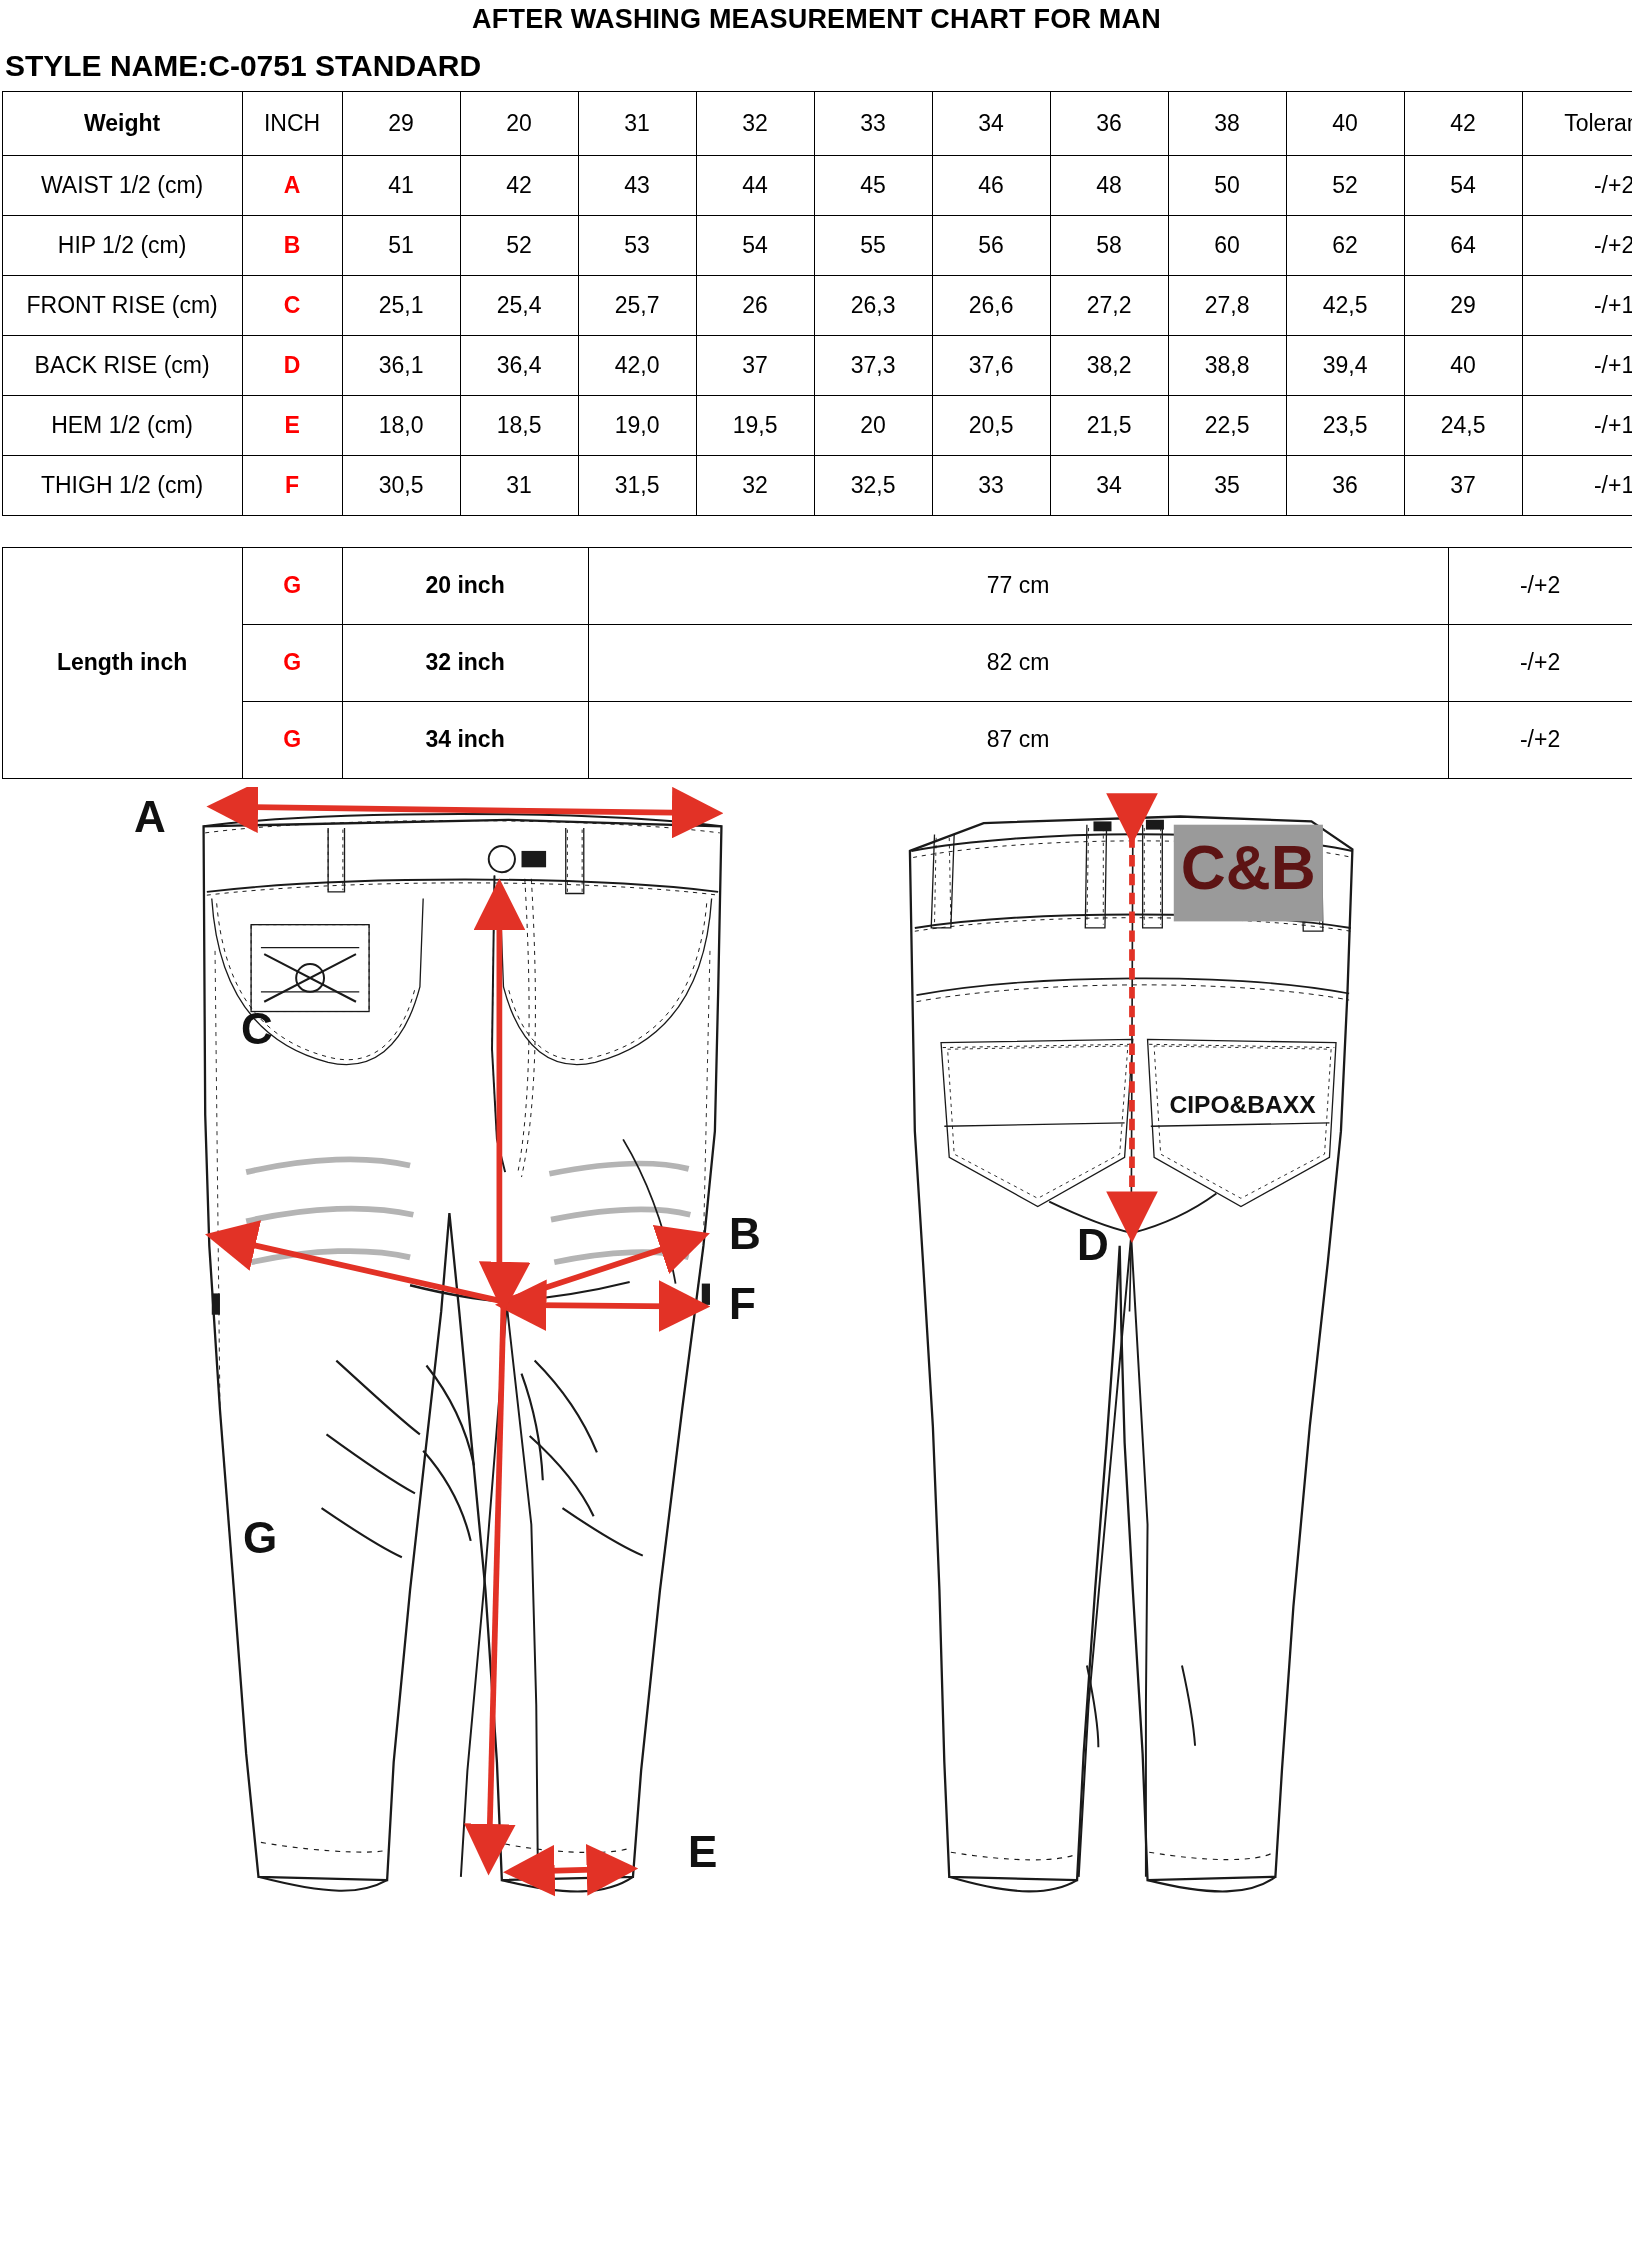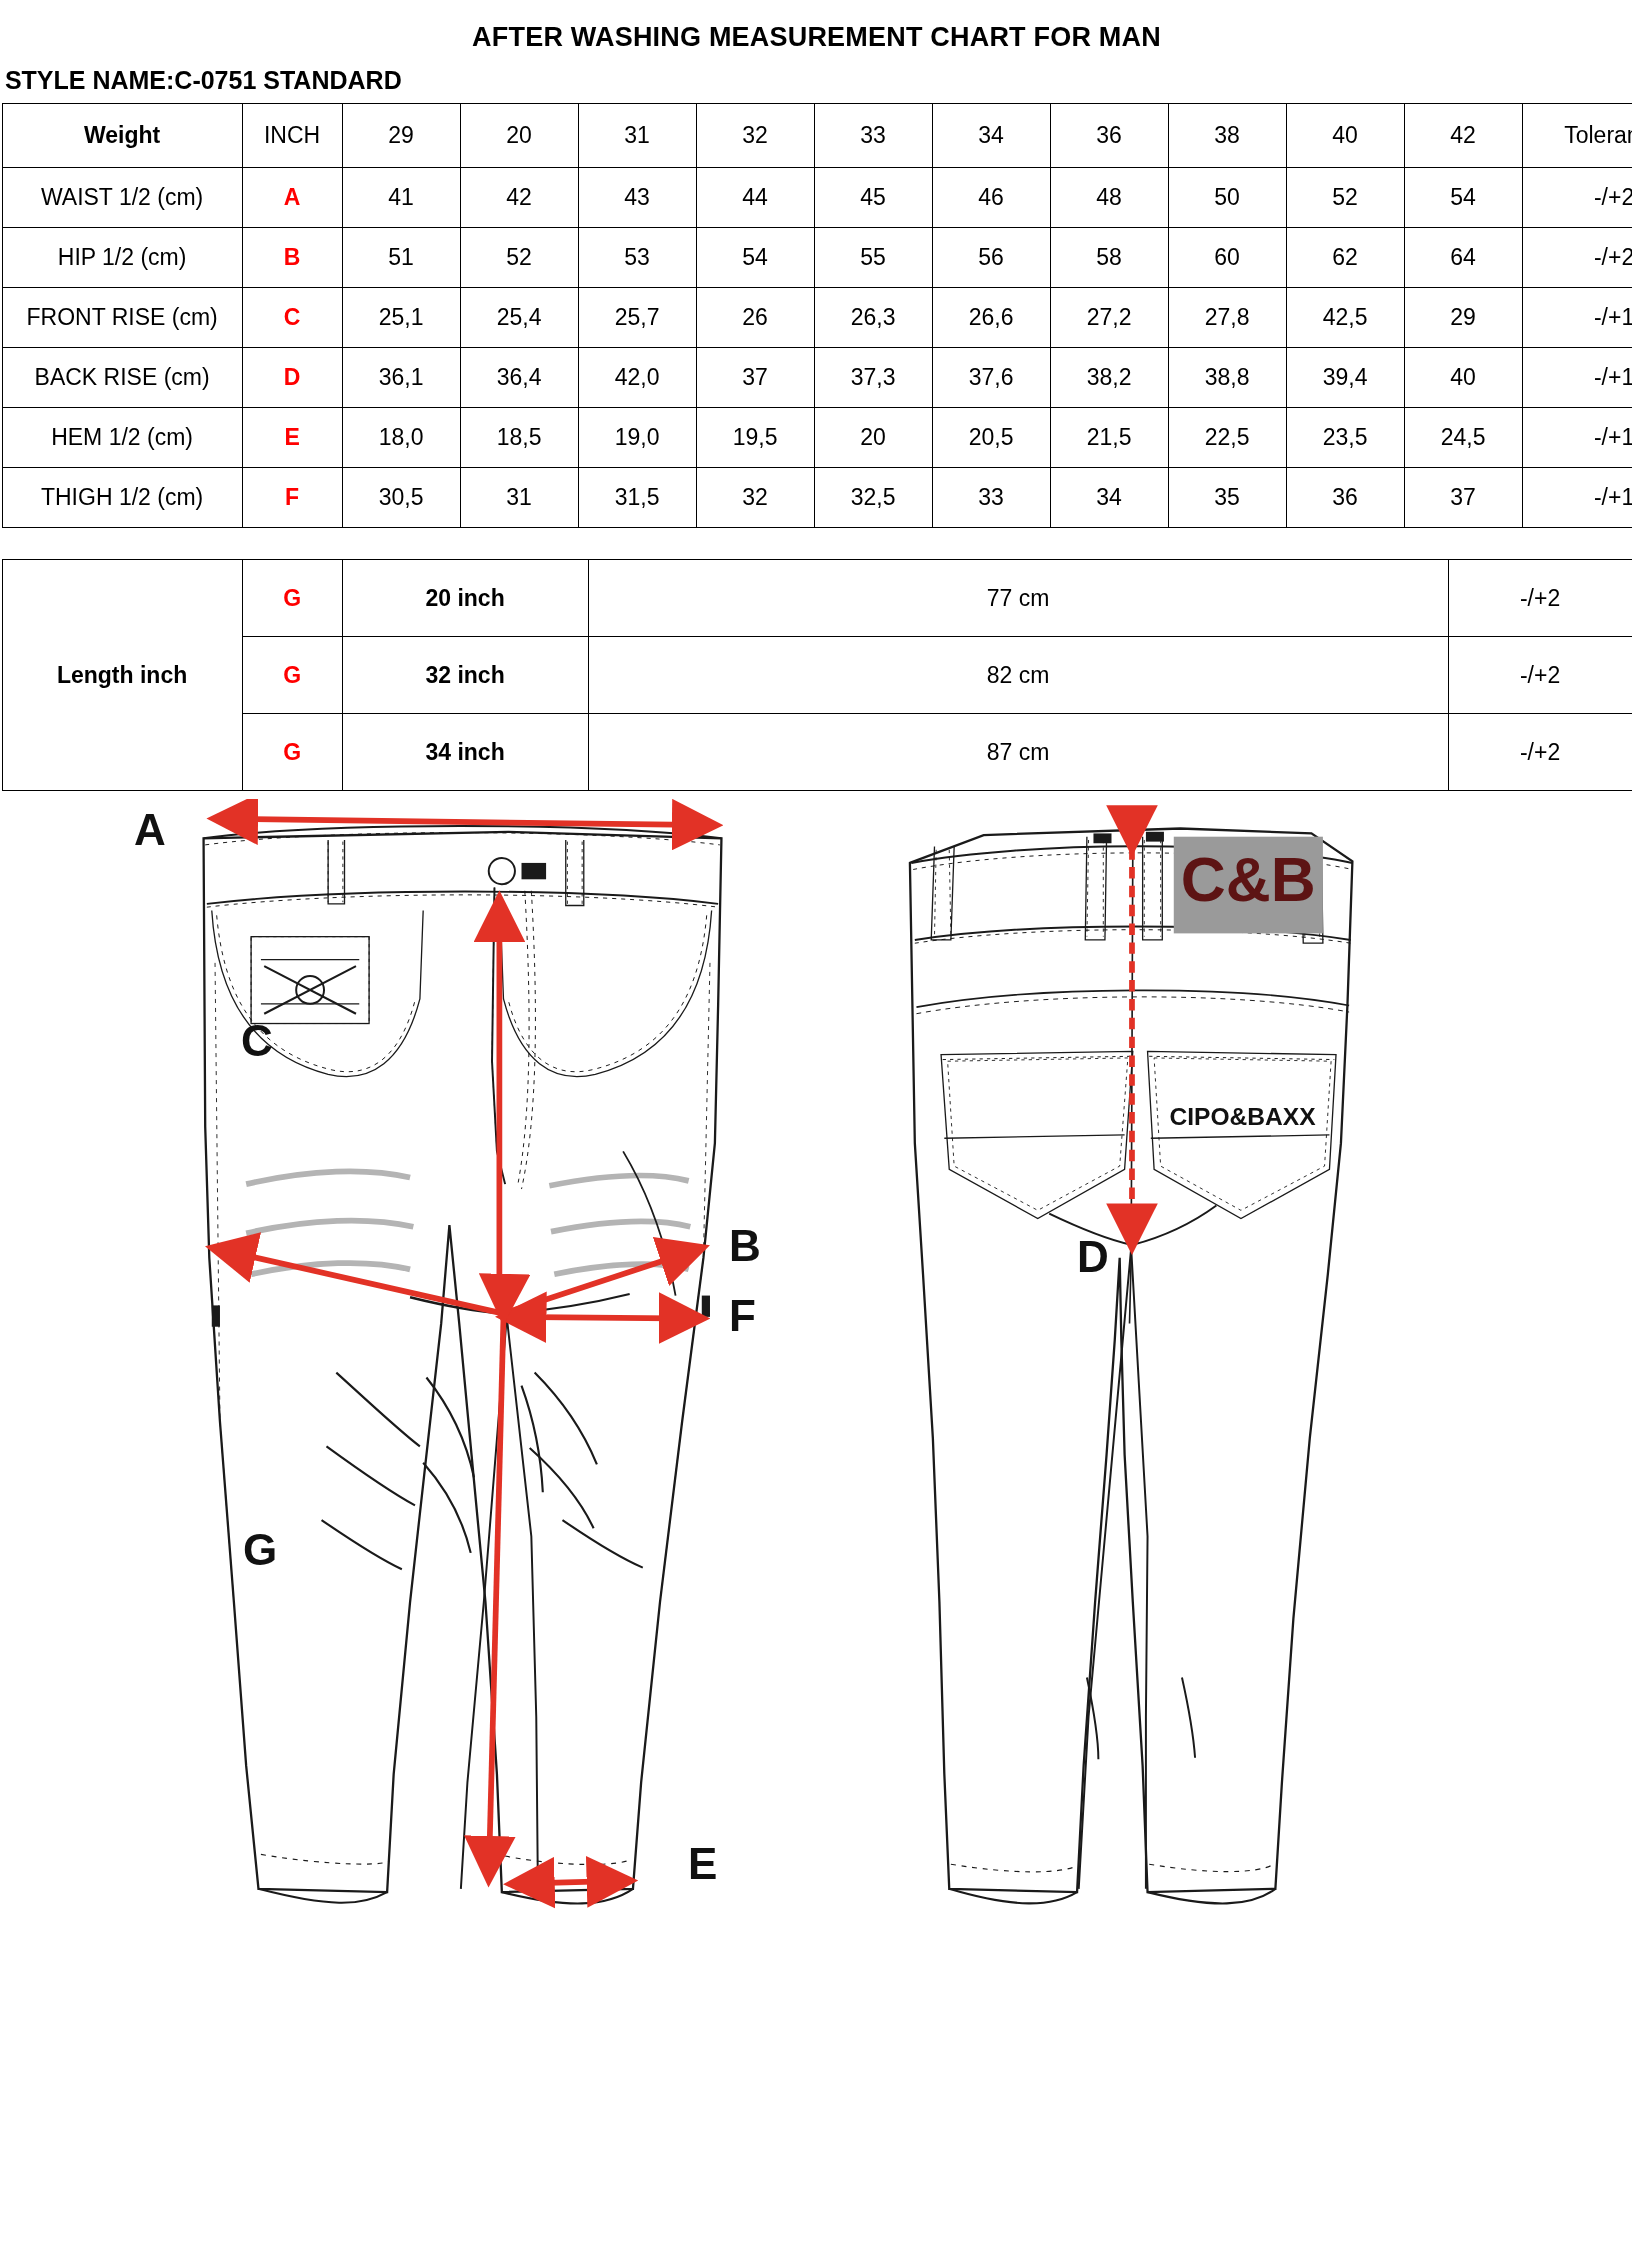--- a/index.html
+++ b/index.html
@@ -16,25 +16,25 @@
     position: relative;
     overflow: hidden;
   }
 
   
   .doc-title {
     text-align: center;
     font-size: 27px;
     font-weight: bold;
     letter-spacing: 0.2px;
-    padding-top: 23px;
+    padding-top: 5px;
     line-height: 1.1;
   }
   .style-name {
-    font-size: 25px;
+    font-size: 30px;
     font-weight: bold;
     padding: 14.8px 0 8.2px 4.9px;
     line-height: 1.1;
   }
 
   
   table.grid {
     border-collapse: collapse;
     table-layout: fixed;
     width: 1629px;

